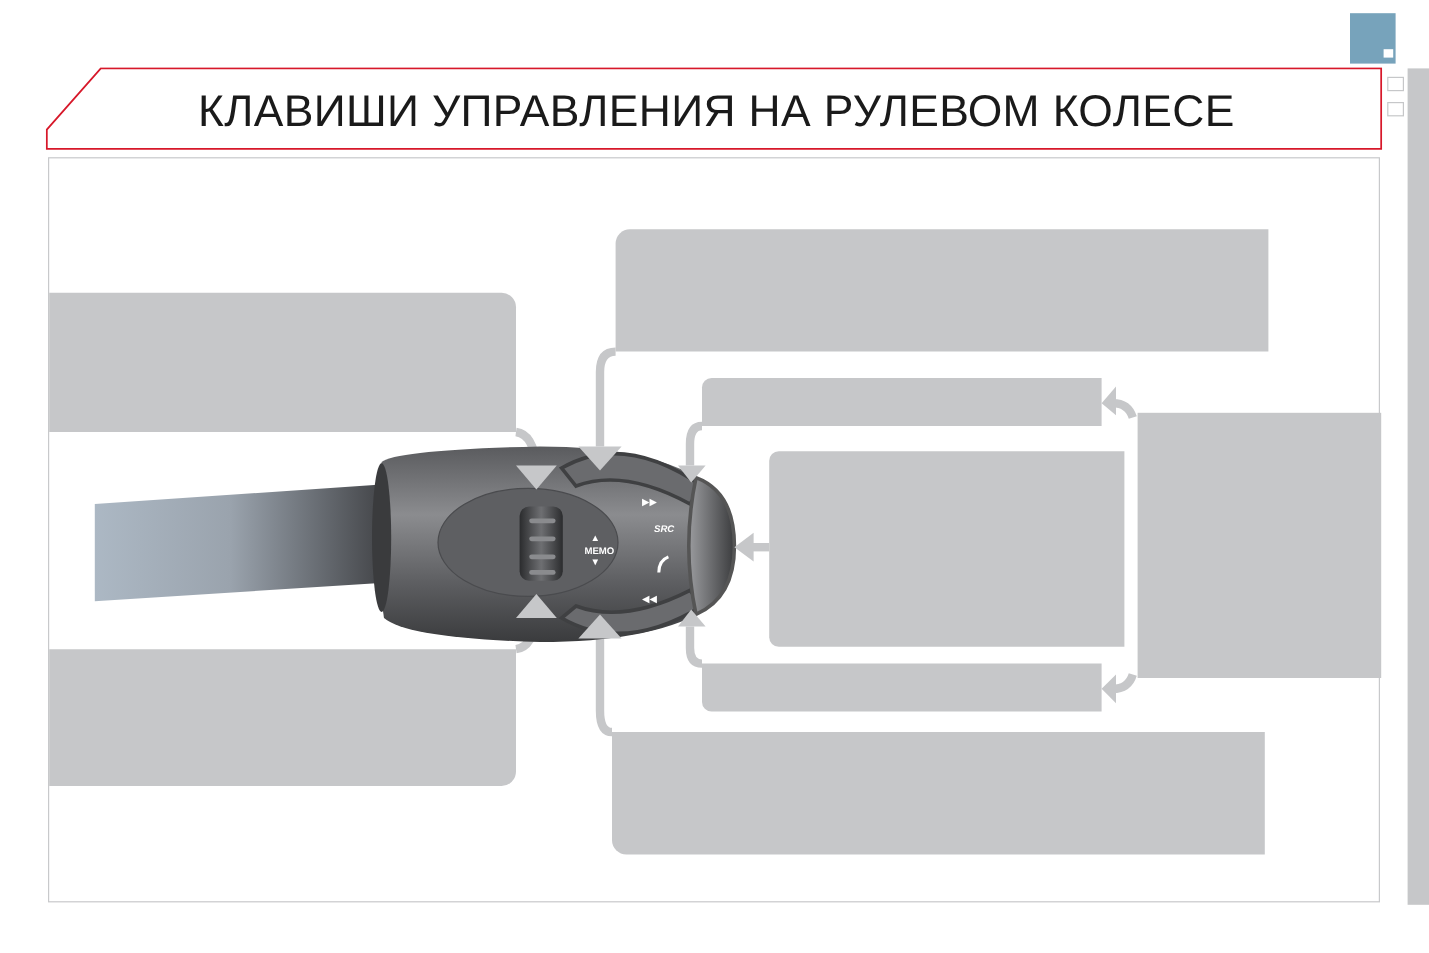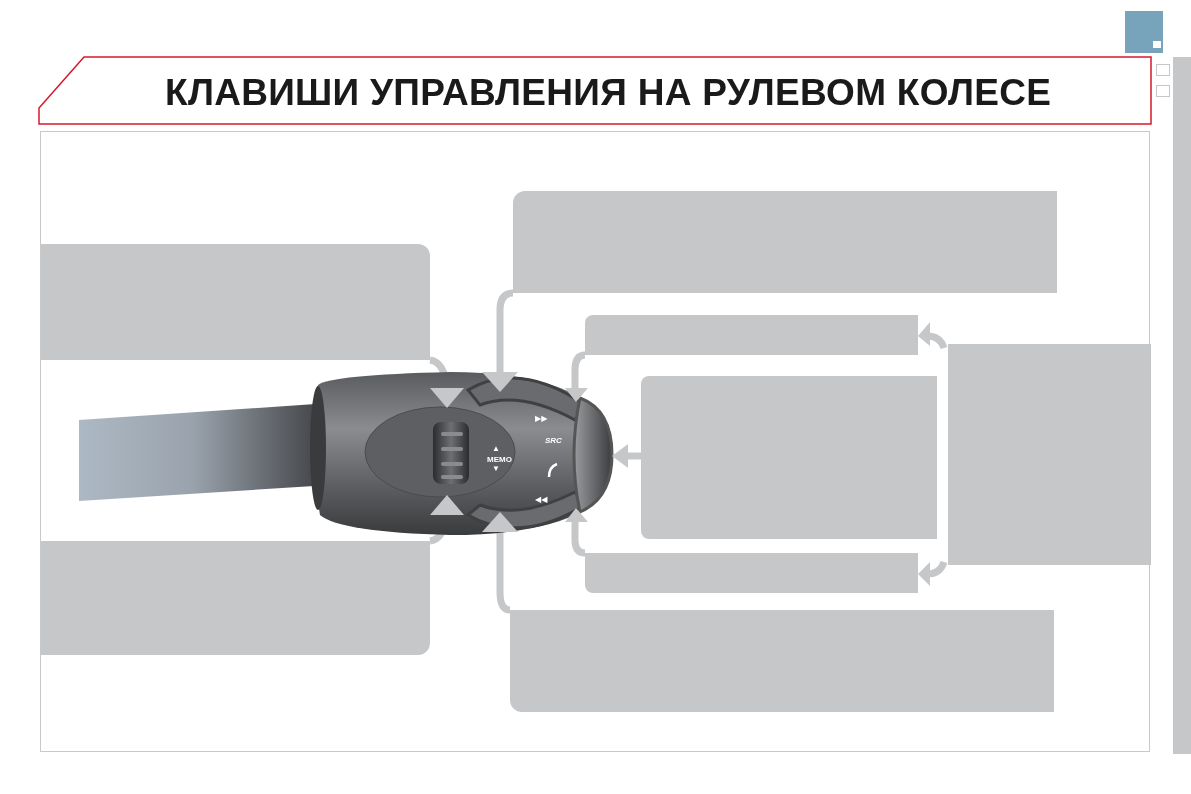--- a/index.html
+++ b/index.html
@@ -1,20 +1,20 @@
 <!DOCTYPE html>
 <html><head>
 <meta charset="utf-8">
 <style>
   html, body { margin:0; padding:0; background:#ffffff; }
   body { width:1191px; height:794px; position:relative; overflow:hidden;
          font-family:"Liberation Sans", sans-serif; }
   .abs { position:absolute; }
   .title-frame { left:38px; top:56px; width:1114px; height:70px; }
-  .title-text { left:165px; top:72px; font-size:37px; font-weight:bold; color:#1a1a1a;
+  .title-text { left:165px; top:72px; font-size:37px; font-weight:normal; color:#1a1a1a;
                 letter-spacing:0.3px; white-space:nowrap; line-height:42px; }
   .content-frame { left:40px; top:131px; width:1110px; height:621px;
                    border:1px solid #c8c9cb; box-sizing:border-box; background:#fff; }
   .gbox { background:#c6c7c9; }
   .tab-marker { left:1125px; top:11px; width:38px; height:42px; background:#77a3bb; }
   .tab-marker-dot { left:1153px; top:41px; width:8px; height:7px; background:#fff; }
   .side-check { width:12px; height:10px; border:1px solid #c6c7c9; background:#fff; }
   .side-bar { left:1173px; top:57px; width:18px; height:697px; background:#c6c7c9; }
 </style>
 </head>

